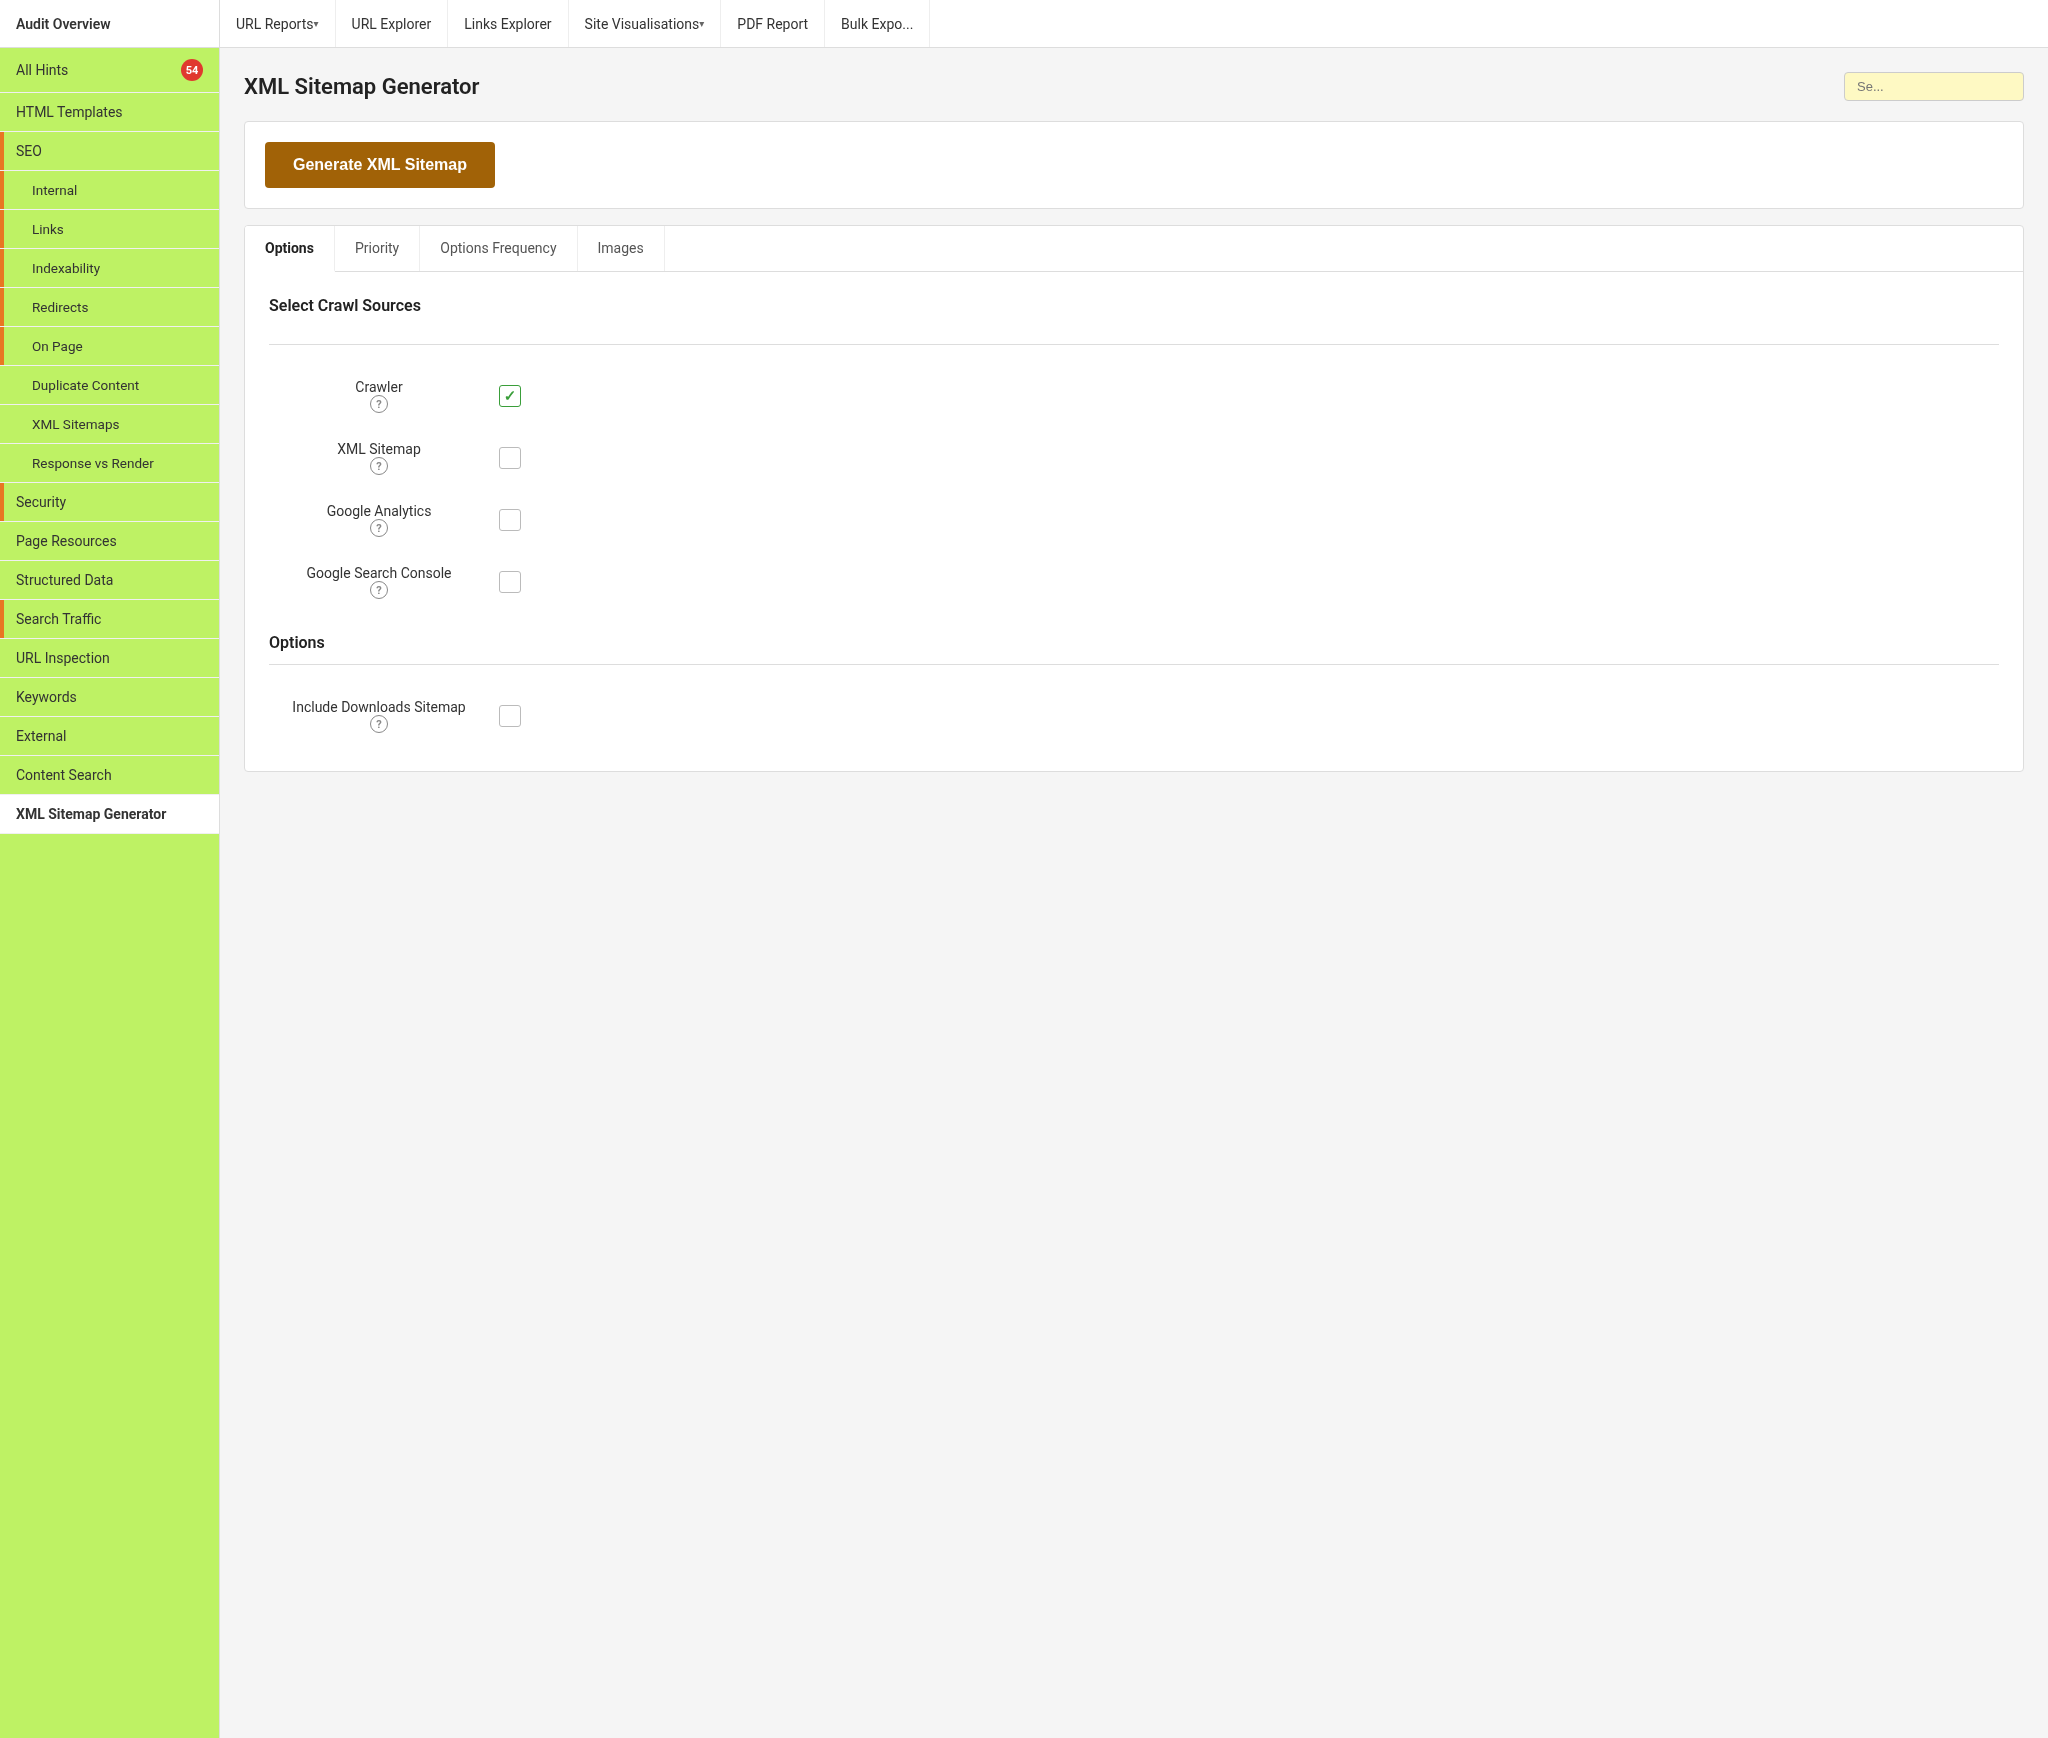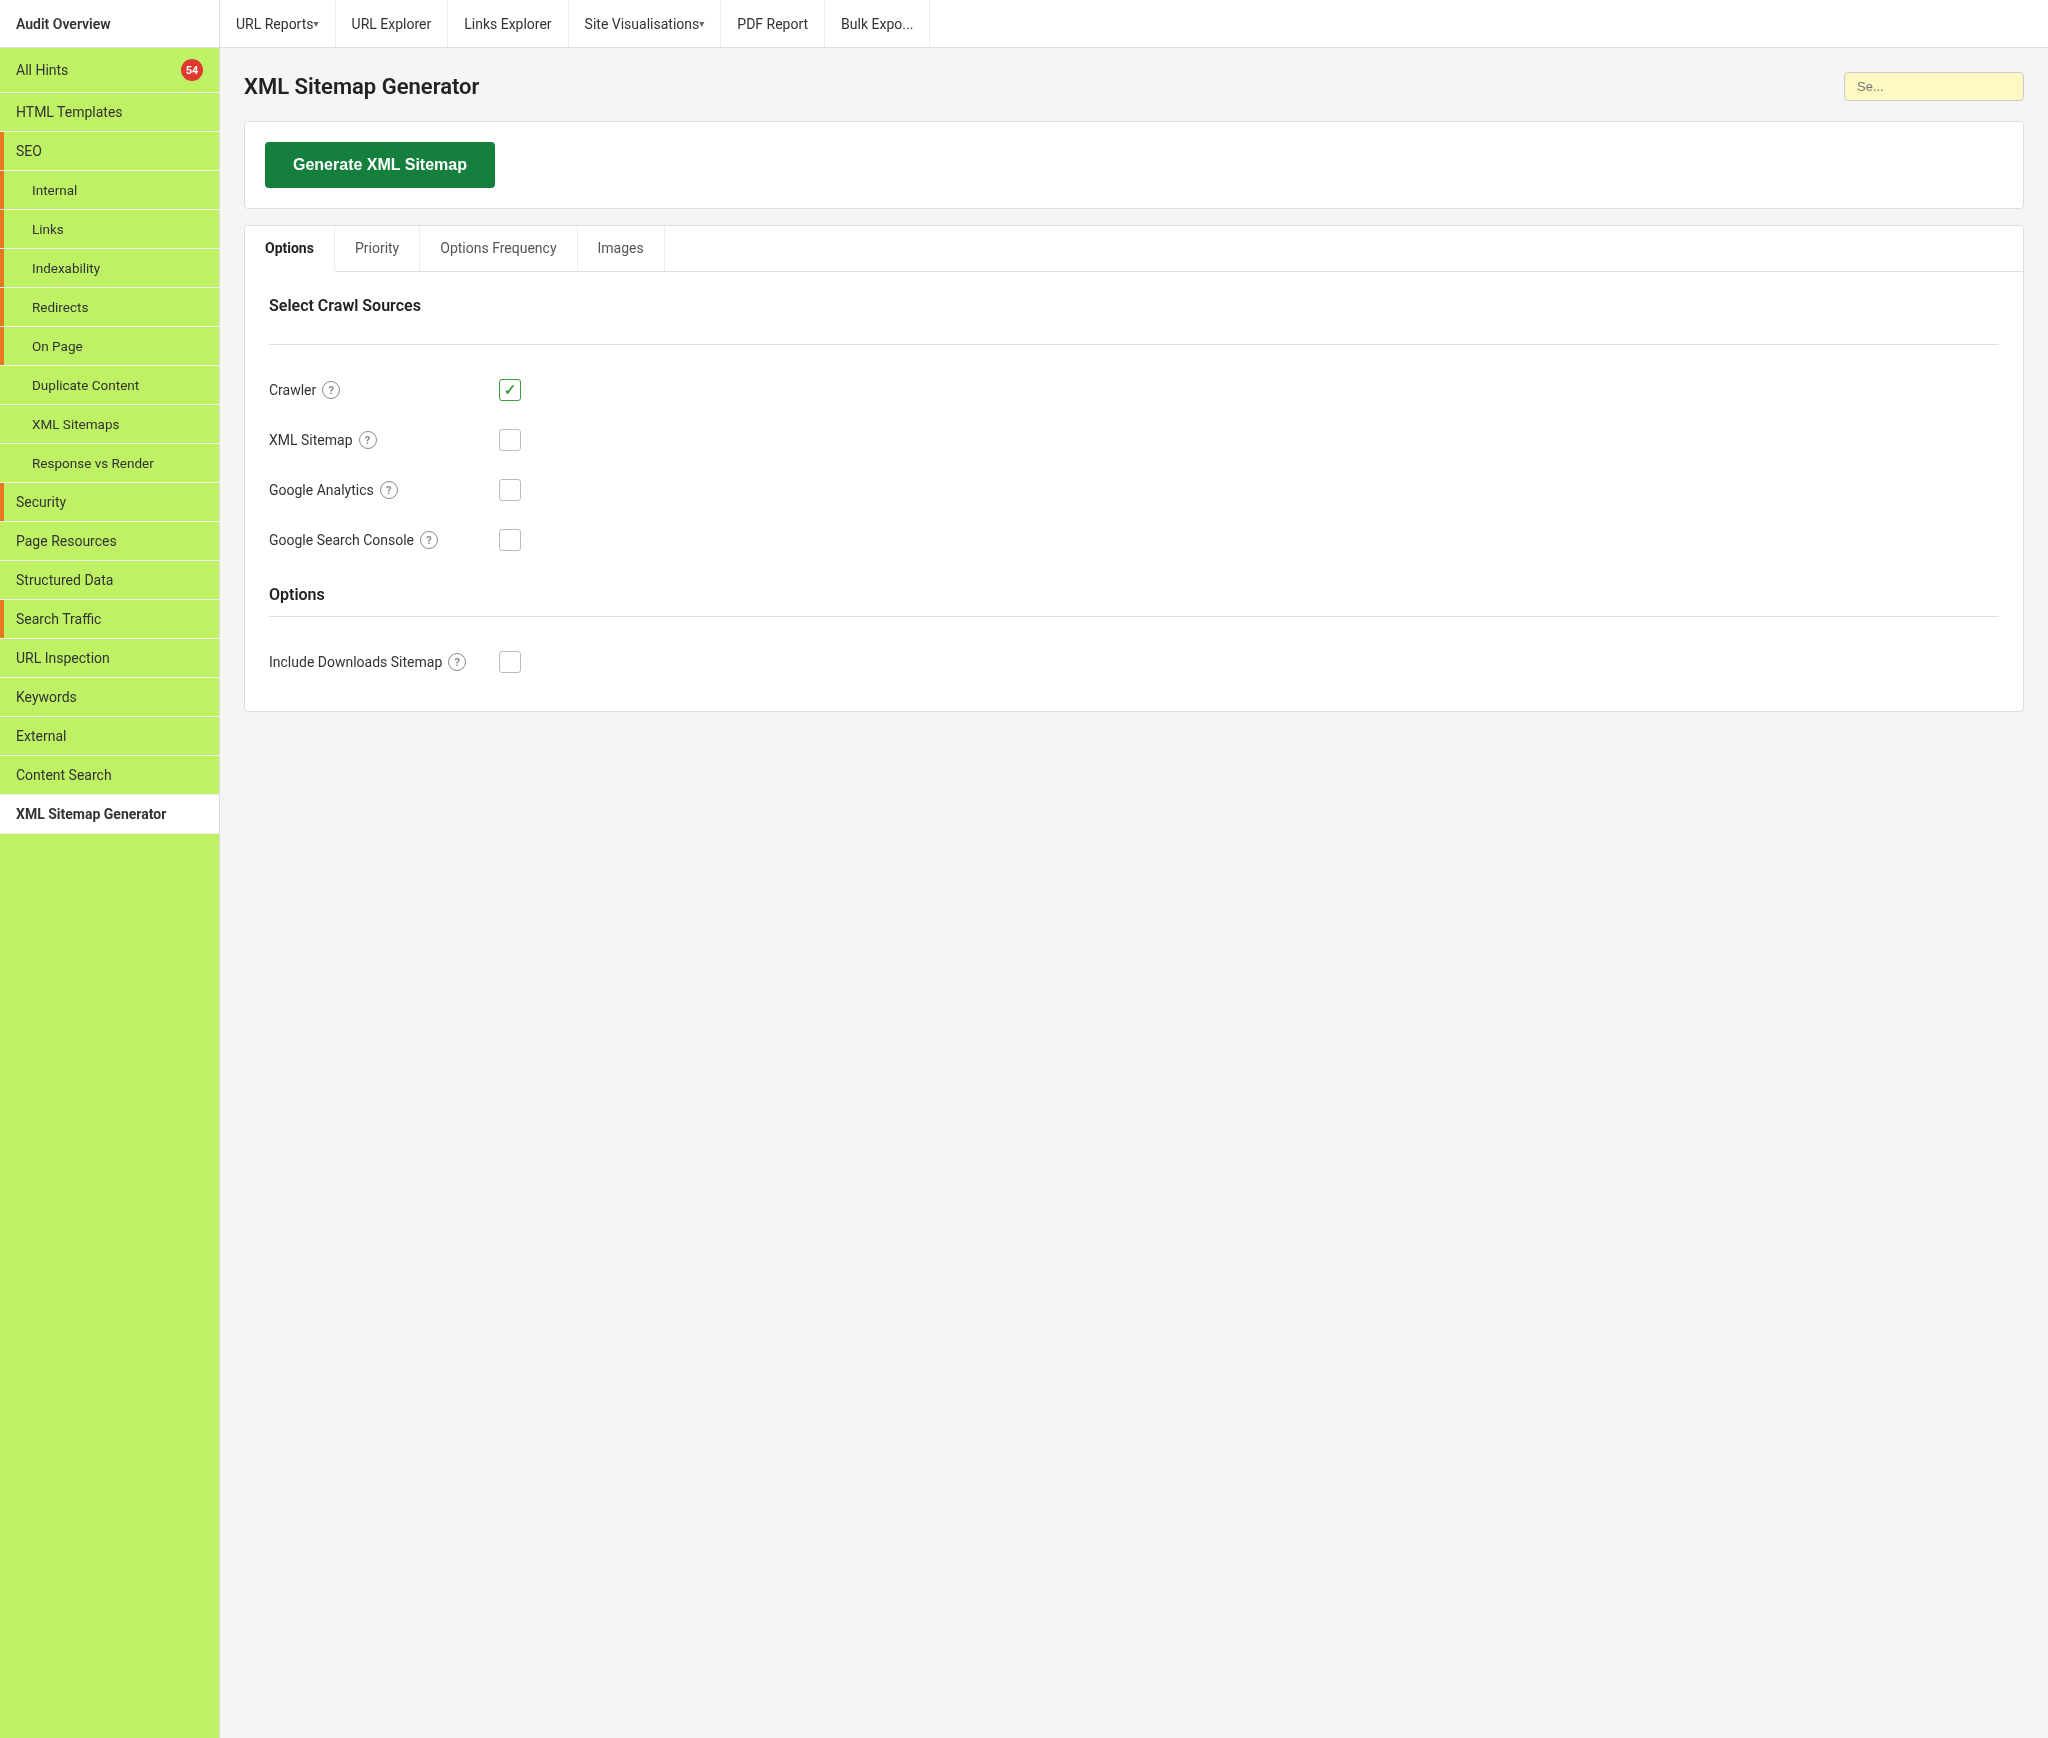--- a/index.html
+++ b/index.html
@@ -55,21 +55,21 @@
     }
     .search-box {
       border: 1px solid #ccc; border-radius: 4px; padding: 6px 12px; font-size: 13px; width: 180px; background: #fef9c3;
     }
 
     
     .generate-btn-container {
       background: #fff; border: 1px solid #ddd; border-radius: 4px; padding: 20px; margin-bottom: 16px;
     }
     .generate-btn {
-      background: #15803d; color: #fff; border: none; border-radius: 4px; padding: 14px 28px; font-size: 16px; font-weight: 600; cursor: pointer;
+      background: #a16207; color: #fff; border: none; border-radius: 4px; padding: 14px 28px; font-size: 16px; font-weight: 600; cursor: pointer;
     }
 
     
     .tabs-container {
       background: #fff; border: 1px solid #ddd; border-radius: 4px; overflow: hidden;
     }
     .tabs-header {
       display: flex; border-bottom: 1px solid #ddd;
     }
     .tab-item {
@@ -82,21 +82,21 @@
 
     .section-title {
       font-size: 16px; font-weight: 600; color: #222; margin-bottom: 29px;
     }
     .section-divider { border: none; border-top: 1px solid #ddd; margin-bottom: 20px; }
 
     .crawl-source-row {
       display: flex; align-items: center; padding: 14px 0; gap: 10px;
     }
     .crawl-source-label {
-      font-size: 14px; color: #333; display: flex; align-items: center; gap: 6px; min-width: 220px;
+      font-size: 14px; color: #333; display: flex; align-items: center; min-width: 220px; flex-direction: column;
     }
     .help-icon {
       display: inline-flex; align-items: center; justify-content: center; width: 18px; height: 18px; border-radius: 50%; border: 1.5px solid #888; color: #888; font-size: 11px; font-weight: 700; cursor: pointer;
     }
     .checkbox-wrapper {
       width: 22px; height: 22px; border: 1.5px solid #bbb; border-radius: 3px; display: flex; align-items: center; justify-content: center; background: #fff; cursor: pointer;
     }
     .checkbox-wrapper.checked {
       border-color: #3a9e3a; background: #fff;
     }

